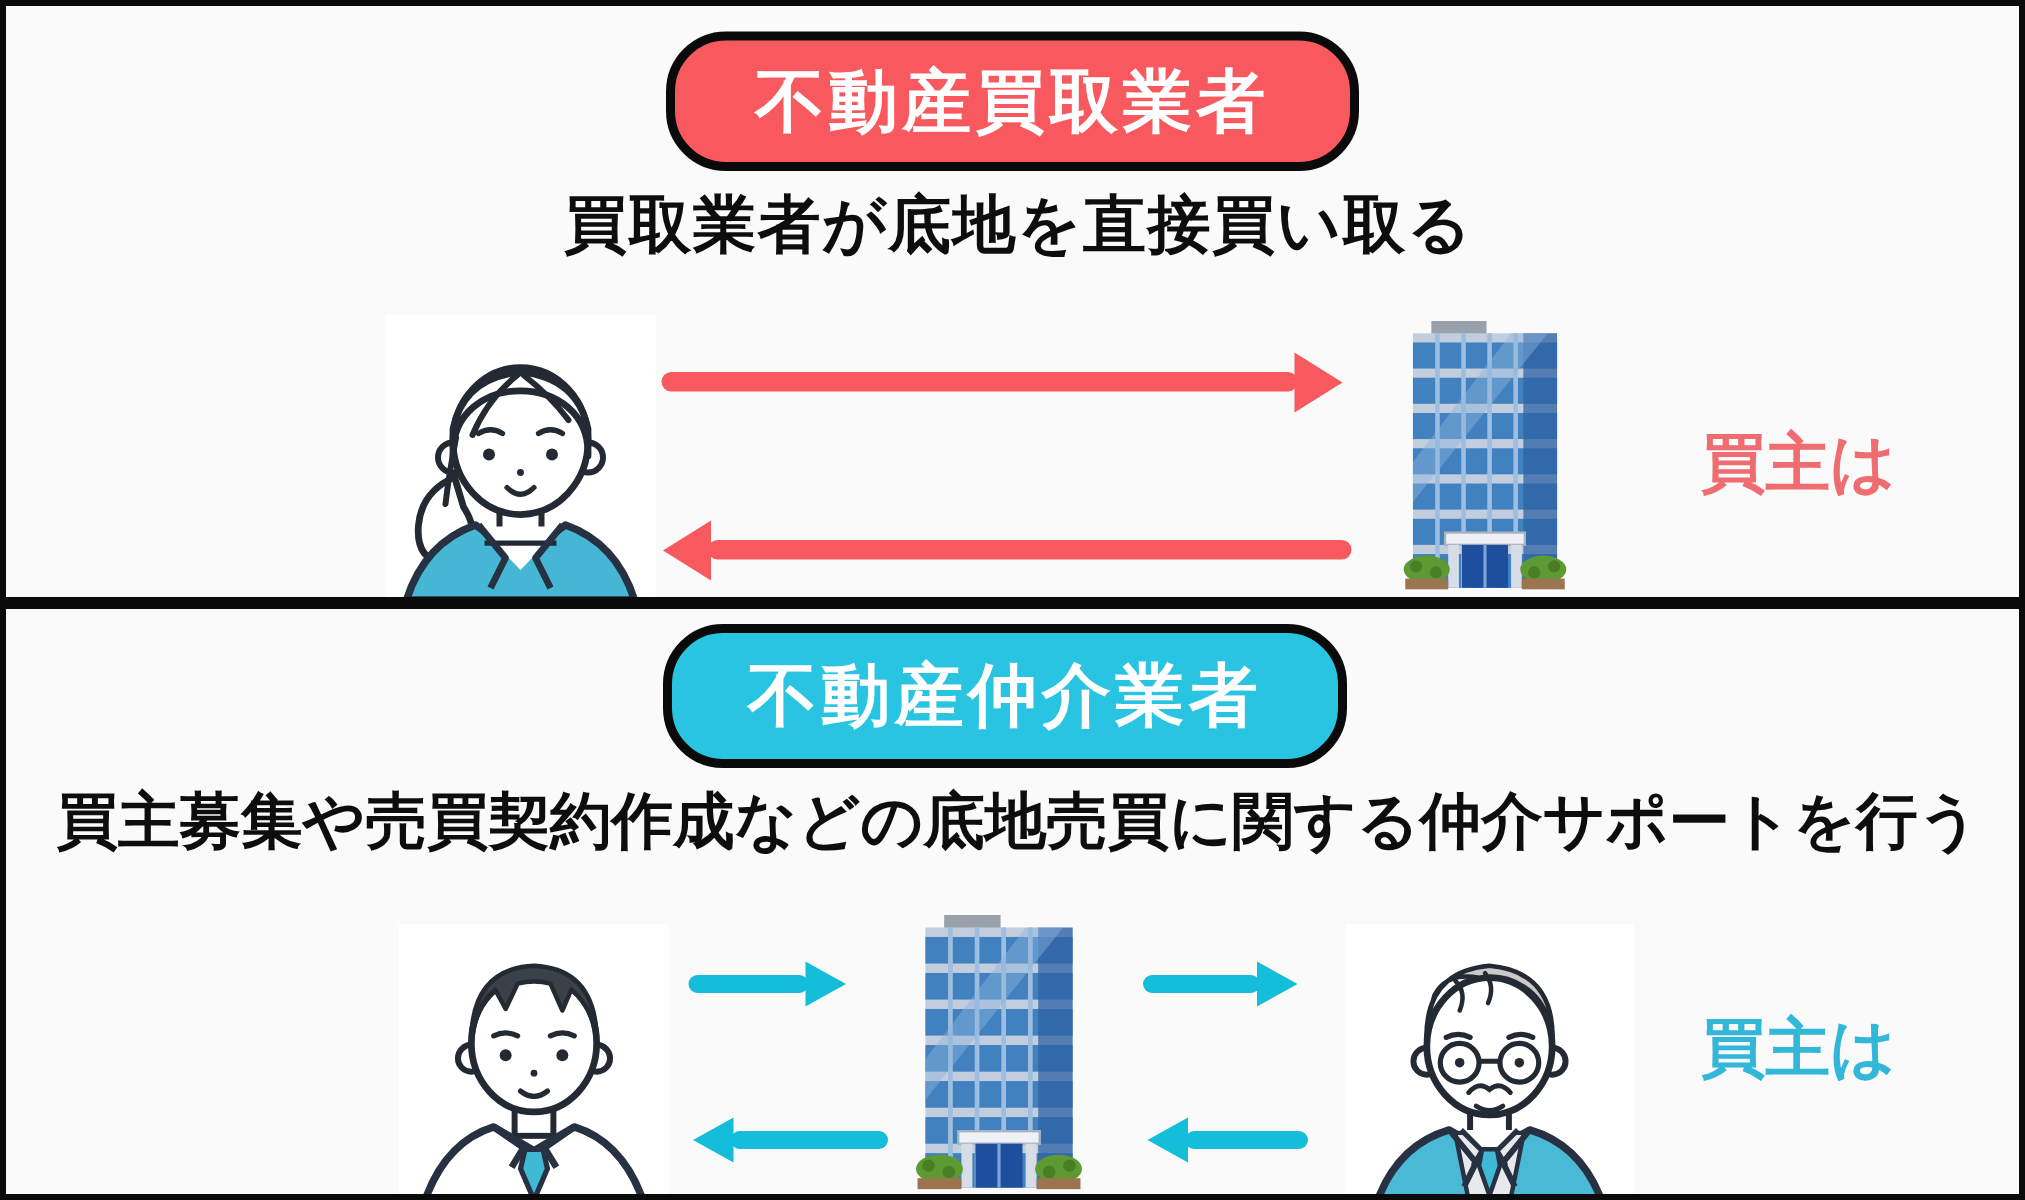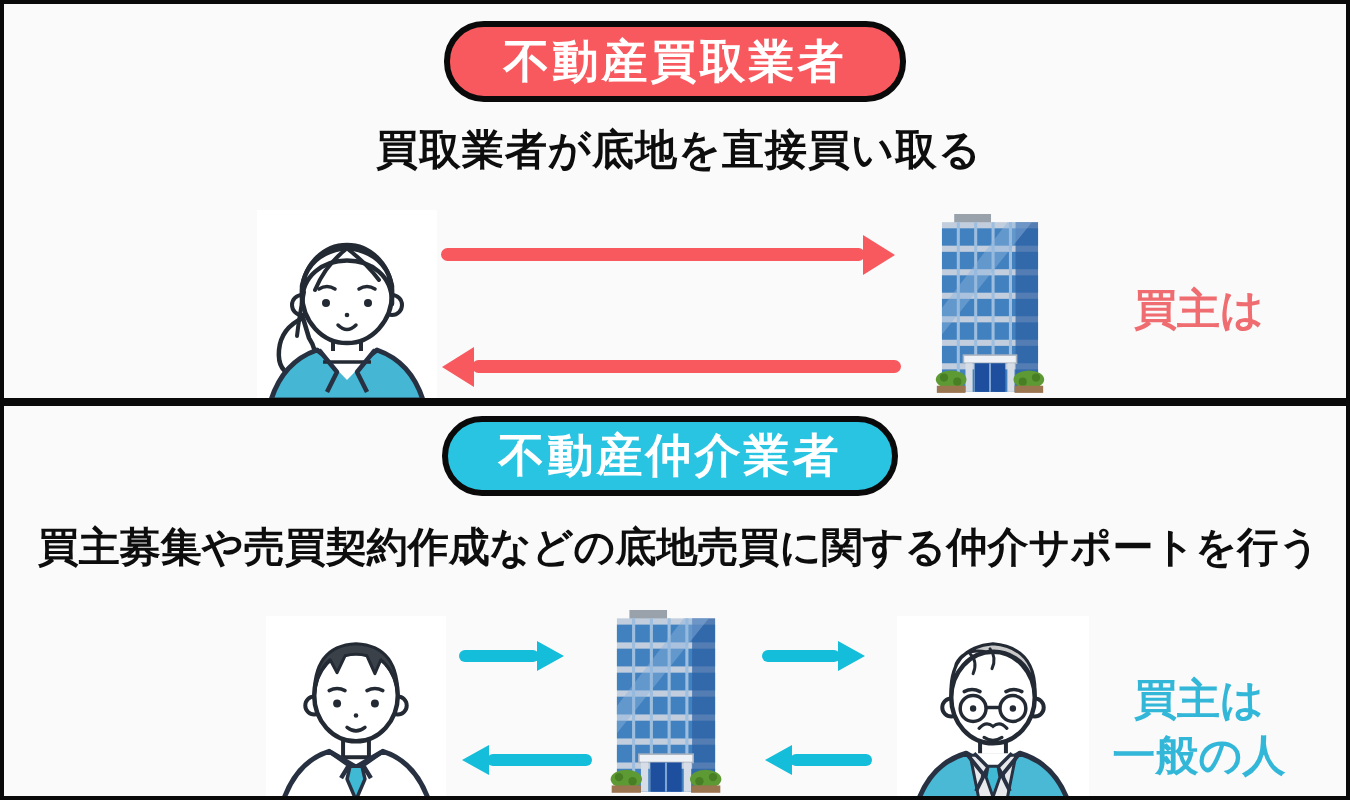--- a/index.html
+++ b/index.html
@@ -11,22 +11,22 @@
   .canvas{
     position:relative;width:1350px;height:800px;margin:0 auto;
     background:var(--page-bg);border:4px solid var(--outline);overflow:hidden;
   }
   .divider{position:absolute;left:0;top:394px;width:1350px;height:8px;background:var(--outline);}
   .badge{
     position:absolute;display:flex;align-items:center;justify-content:center;
     border:6px solid var(--outline);border-radius:40px;color:#fff;
     font-size:46px;font-weight:800;letter-spacing:3px;
   }
-  .badge.red{left:440px;top:17px;width:462px;height:81px;background:var(--red);}
-  .badge.cyan{left:438px;top:412px;width:456px;height:80px;background:var(--cyan);}
+  .badge.red{left:440px;top:17px;width:462px;height:93px;background:var(--red);}
+  .badge.cyan{left:438px;top:412px;width:456px;height:96px;background:var(--cyan);}
   .desc{
     position:absolute;left:0;width:1350px;text-align:center;color:var(--ink);
     font-weight:800;
   }
   .desc.top{top:118px;font-size:42px;letter-spacing:1px;}
   .desc.bottom{top:516px;font-size:41px;letter-spacing:0;}
   .note{position:absolute;text-align:center;font-weight:700;line-height:1.3;}
   .note span{display:block;}
   .note.red{left:1095px;top:278px;width:200px;font-size:43px;color:var(--red-text);}
   .note.cyan{left:1090px;top:668px;width:210px;font-size:43px;color:var(--cyan-text);}
@@ -246,17 +246,16 @@
         <path d="M76,138 L90,152 L84,162" fill="none" stroke="#273142" stroke-width="3.5" stroke-linejoin="round"></path>
         <path d="M114,138 L100,152 L106,162" fill="none" stroke="#273142" stroke-width="3.5" stroke-linejoin="round"></path>
         <polygon points="90,151 100,151 102,162 95,182 88,162" fill="#3fb9d4" stroke="#273142" stroke-width="3" stroke-linejoin="round"></polygon>
         <path d="M68,138 L86,160 L78,176" fill="none" stroke="#273142" stroke-width="4" stroke-linejoin="round"></path>
         <path d="M122,138 L104,160 L112,176" fill="none" stroke="#273142" stroke-width="4" stroke-linejoin="round"></path>
       </svg>
     </figure>
 
     <div class="note cyan">
       <span>買主は</span>
-      <span>一般の人</span>
     </div>
   </section>
 
 </div>
 
 </body></html>

